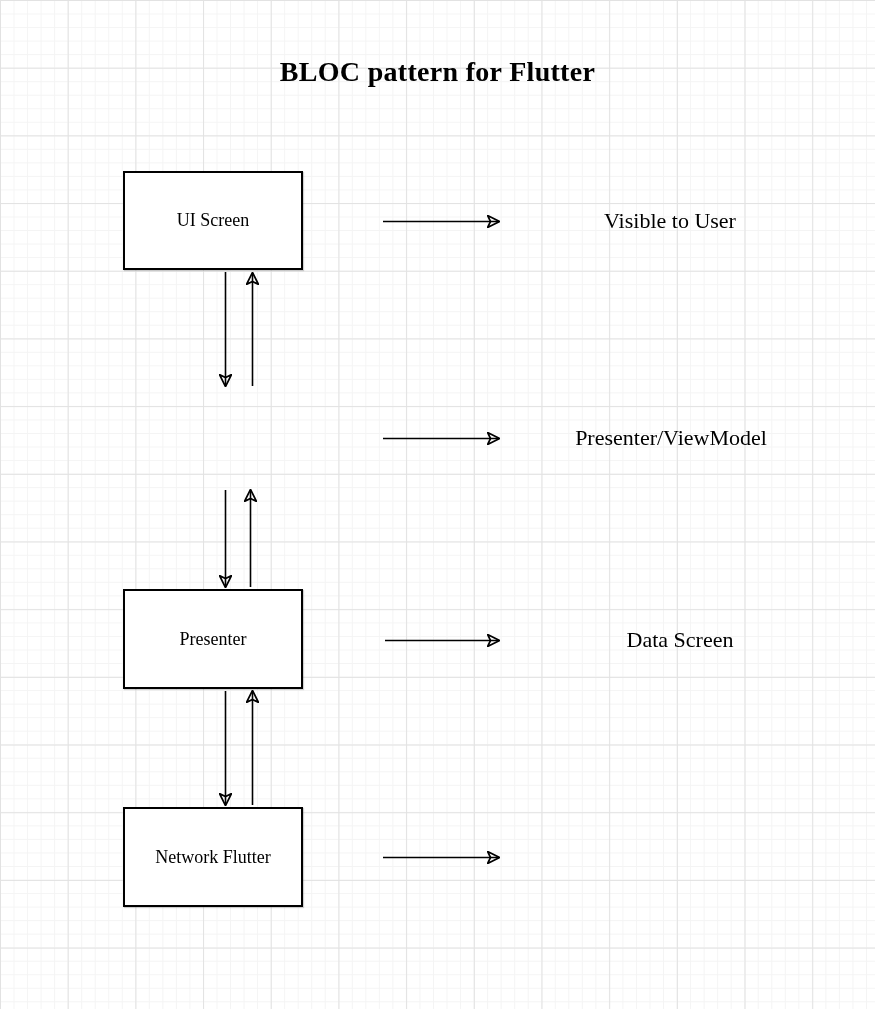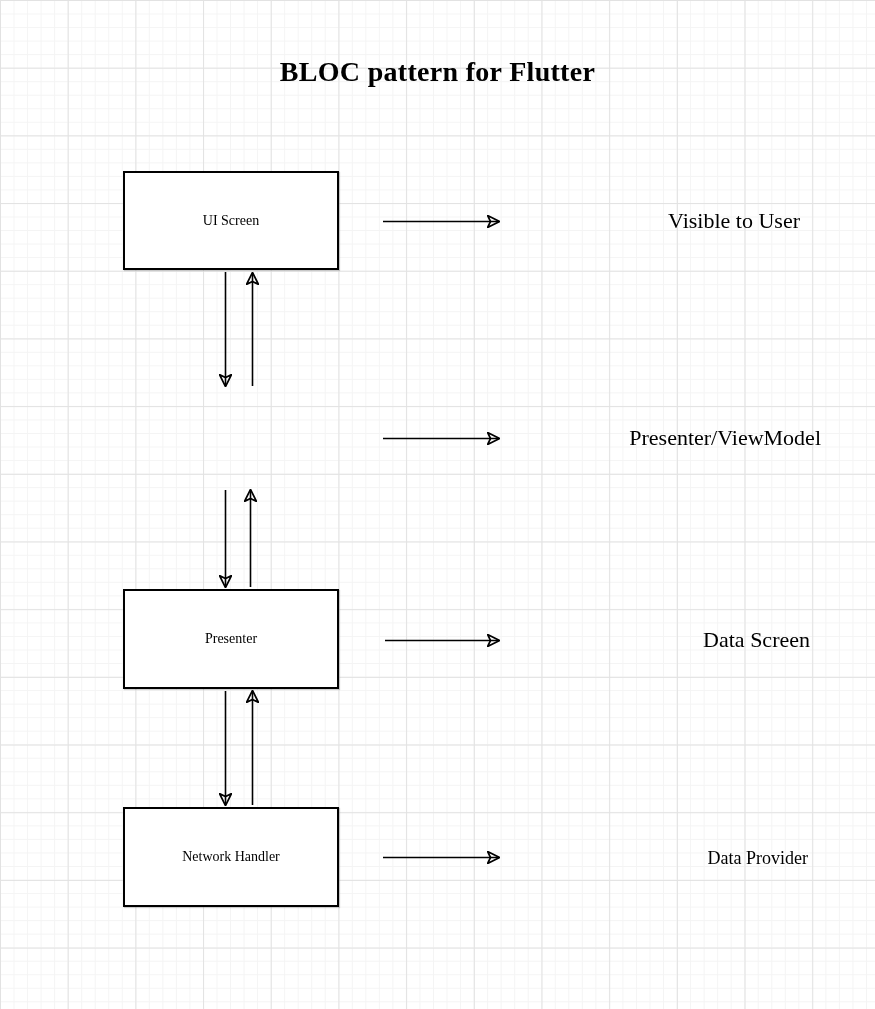--- a/index.html
+++ b/index.html
@@ -16,37 +16,37 @@
     background-size: 67.7px 67.7px, 67.7px 67.7px, 13.54px 13.54px, 13.54px 13.54px;
     font-family:Liberation Serif, serif;
     color:#000000;
   }
   .title {
     position:absolute; left:0; top:56px; width:100%;
     text-align:center;
     font-size:28px; font-weight:bold; letter-spacing:0.3px;
   }
   .node {
-    position:absolute; left:123px; width:216px;
+    position:absolute; left:123px; width:180px;
     border:2px solid #000000; background:#ffffff;
     box-sizing:border-box;
     display:flex; align-items:center; justify-content:center;
-    font-size:14px;
+    font-size:18px;
     box-shadow:1px 1px 1px rgba(0,0,0,0.18);
   }
   #node-ui      { top:171px; height:99px; }
   #node-bloc    { top:388px; height:100px; }
   #node-repo    { top:589px; height:100px; }
   #node-net     { top:807px; height:100px; }
   .annotation {
-    position:absolute; width:260px; text-align:right;
+    position:absolute; width:260px; text-align:center;
     font-size:22px; line-height:26px;
   }
   #annot-ui   { left:540px; top:208px; }
-  #annot-bloc { left:541px; top:425px;padding-left:20px; }
+  #annot-bloc { left:541px; top:425px; }
   #annot-repo { left:550px; top:627px; }
   #annot-net  { left:548px; top:847px; font-size:18px; line-height:22px; }
   svg.connectors {
     position:absolute; left:0; top:0; width:875px; height:1009px;
     pointer-events:none;
   }
   svg.connectors path { stroke:#000000; stroke-width:1.6px; fill:none; }
 </style>
 </head>
 <body>
@@ -75,21 +75,20 @@
     <path d="M383,857.5 L499,857.5" marker-end="url(#arrowhead)"></path>
   </svg>
 
   <div class="node" id="node-ui">
     <span>UI Screen</span>
   </div>
   <div class="node" id="node-repo">
     <span>Presenter</span>
   </div>
   <div class="node" id="node-net">
-    <span>Network Handler</span>
+    <span>Network Flutter</span>
   </div>
 
   <div class="annotation" id="annot-ui">Visible to User</div>
   <div class="annotation" id="annot-bloc">Presenter/ViewModel</div>
   <div class="annotation" id="annot-repo">Data Screen</div>
-  <div class="annotation" id="annot-net">Data Provider</div>
 
 </div>
 
 </body></html>

